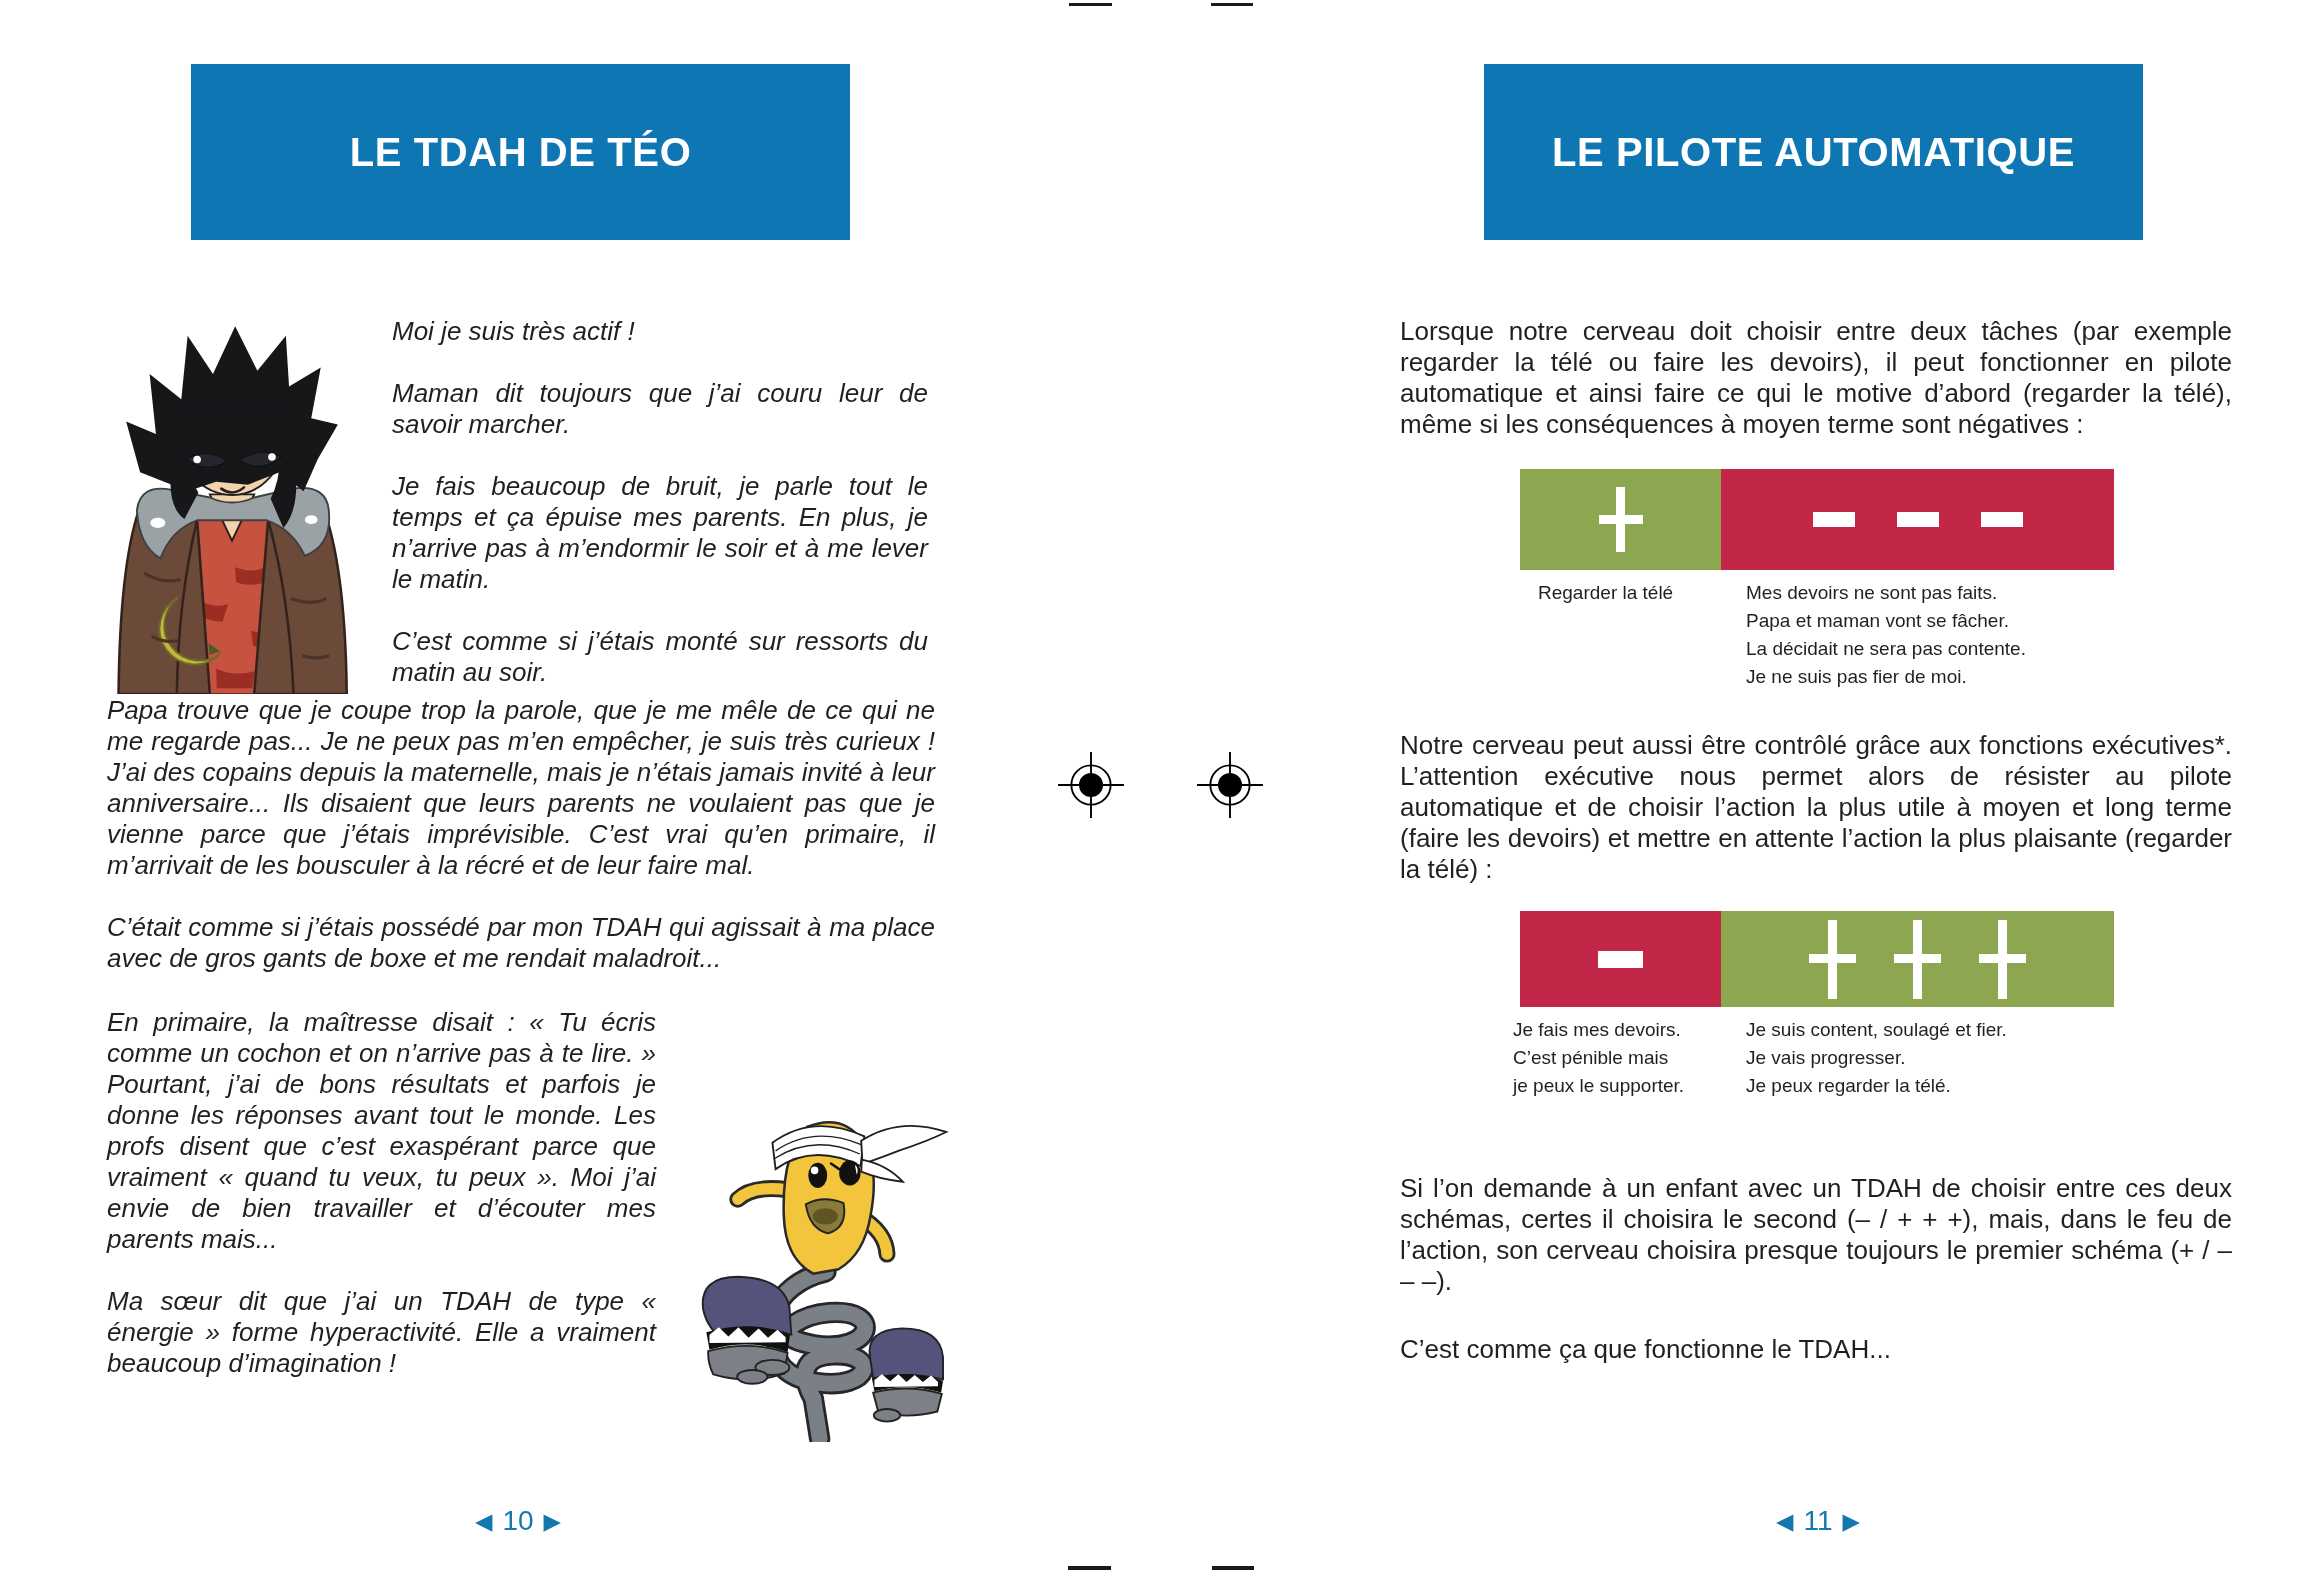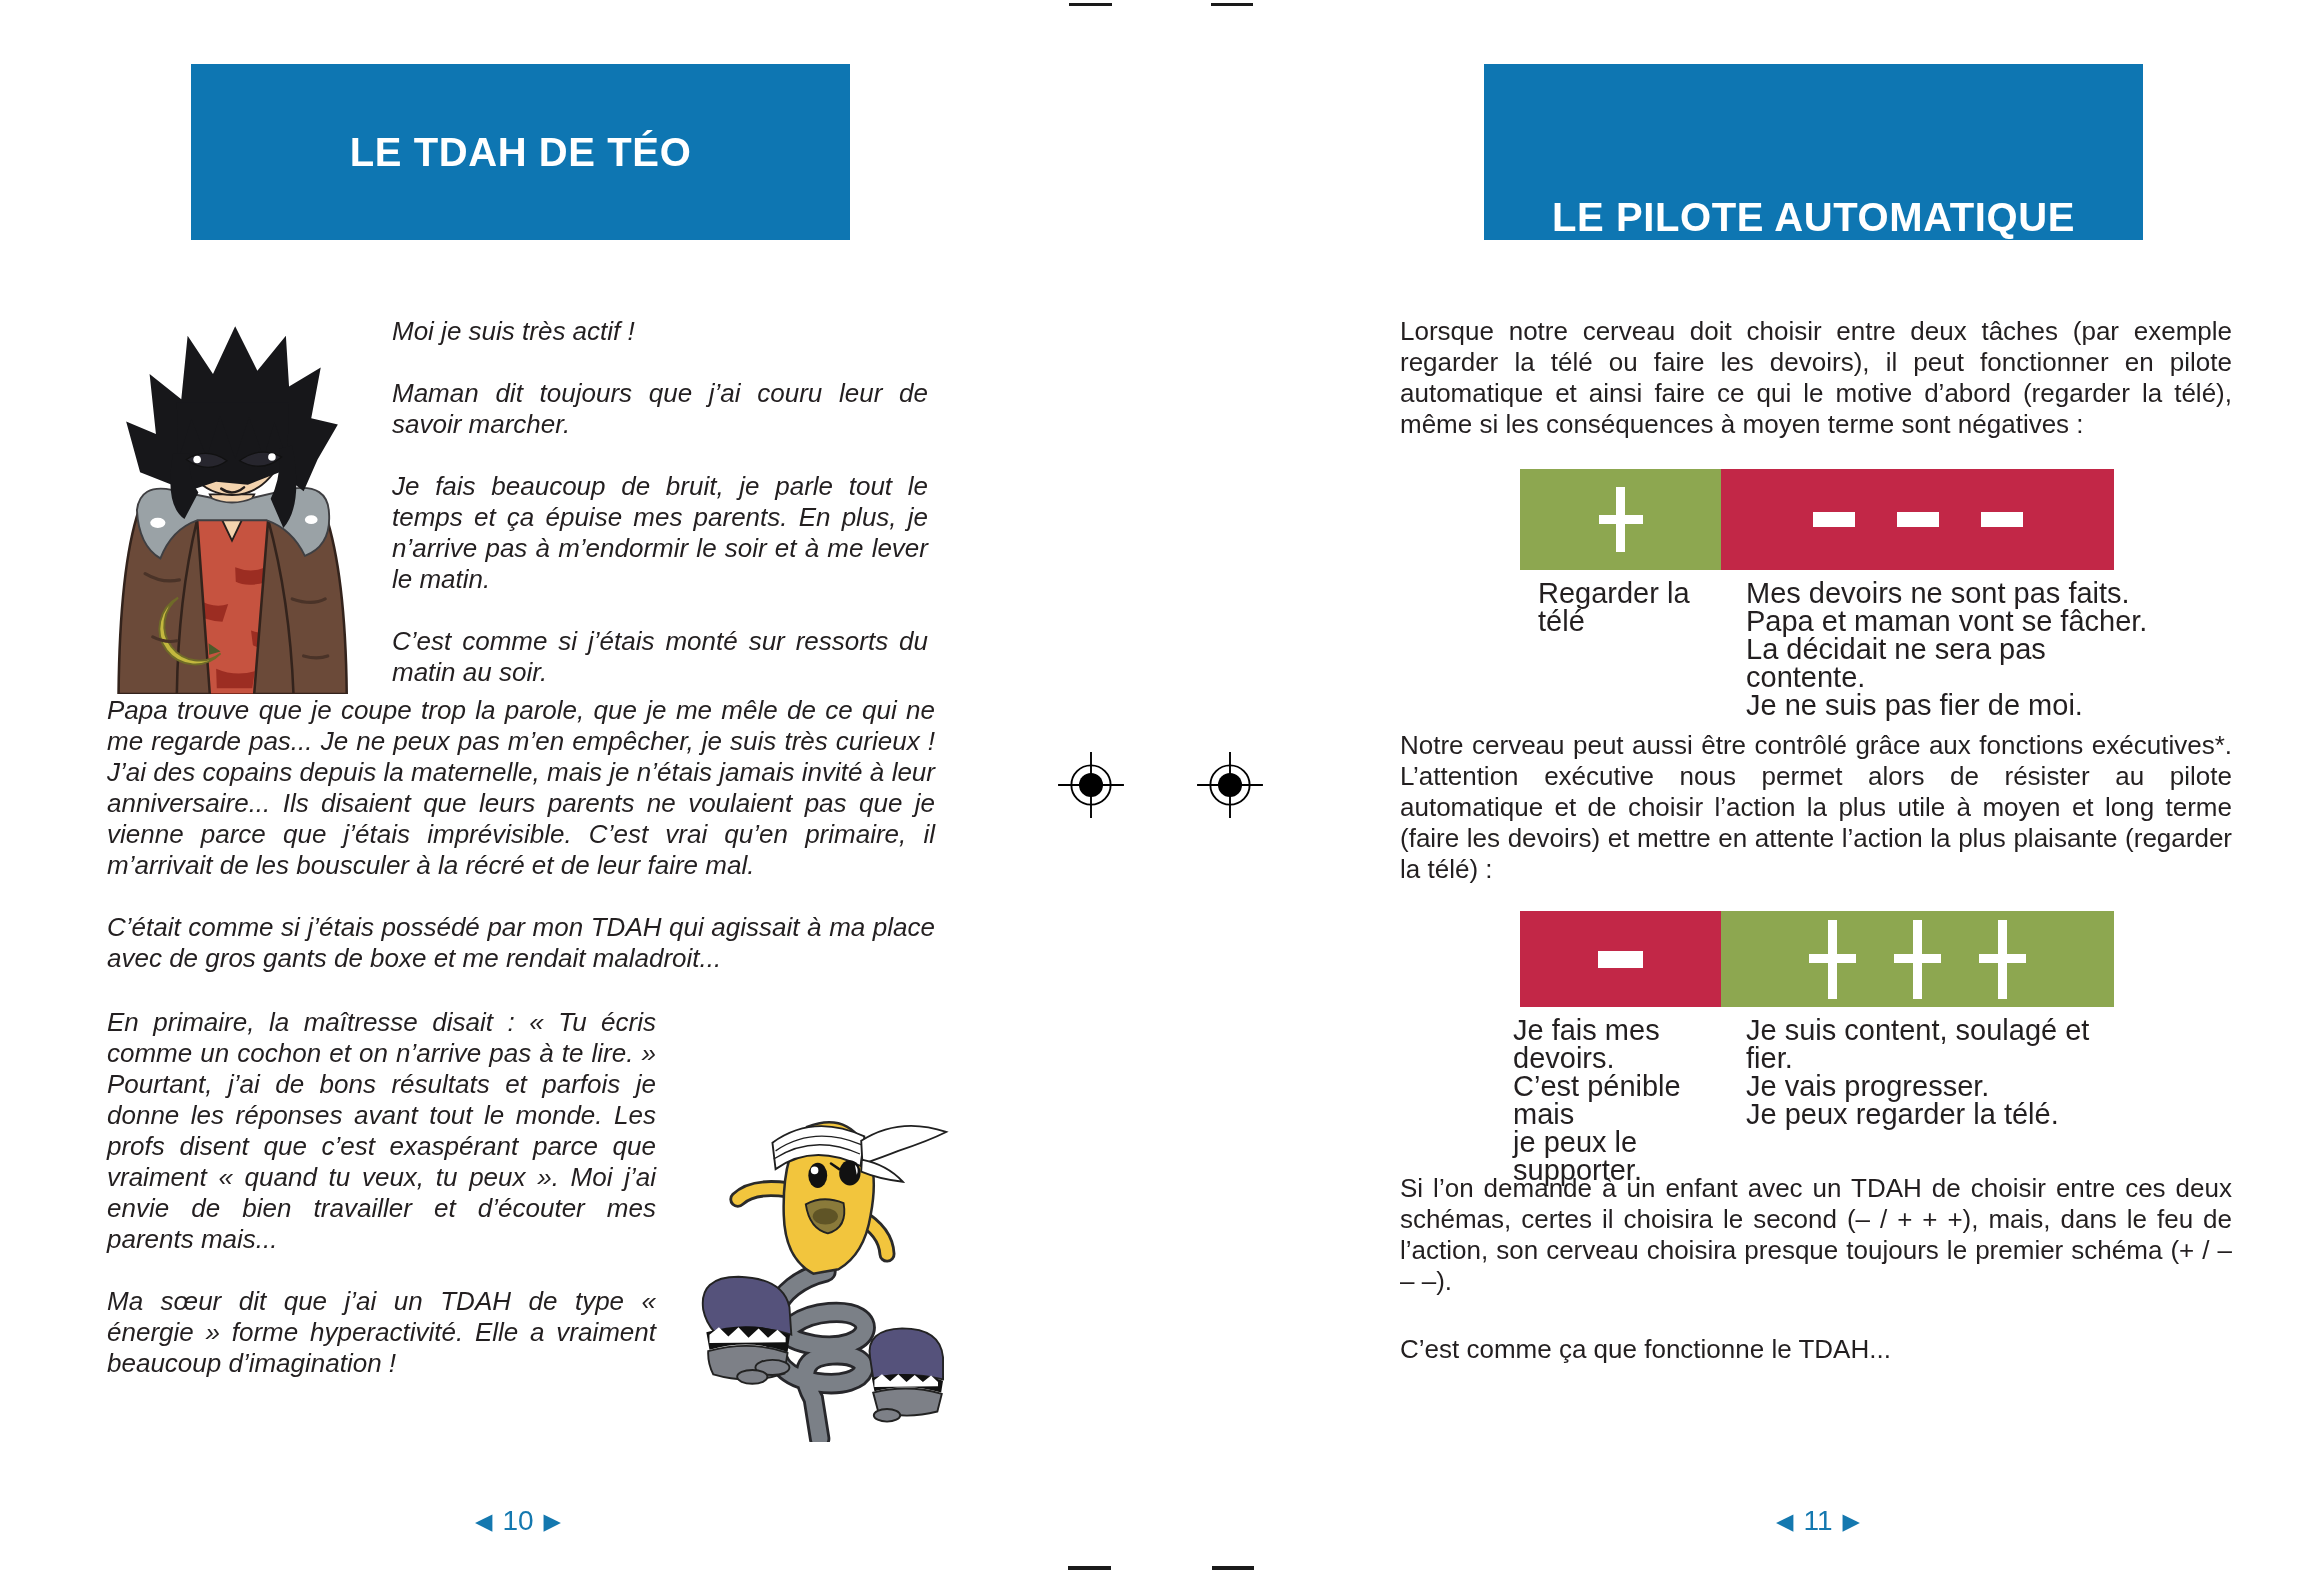--- a/index.html
+++ b/index.html
@@ -22,21 +22,21 @@
   .diag{position:absolute;left:1520px;width:595px;display:flex;}
   .cell{display:flex;align-items:center;justify-content:center;gap:42px;}
   .c-green{background:var(--box_green,#8da750);}
   .c-red{background:var(--box_red,#c22747);}
   .plus{position:relative;width:44px;height:65px;}
   .plus::before{content:"";position:absolute;left:50%;top:0;width:9.4px;height:100%;margin-left:-5px;background:#fff;}
   .plus::after{content:"";position:absolute;top:50%;left:0;width:100%;height:9.4px;margin-top:-5px;background:#fff;}
   .plus.big{width:47px;height:79px;}
   .minus{width:42px;height:15.7px;background:#fff;}
   .minus.big{width:45px;height:17px;}
-  .cap{position:absolute;font-size:29px;line-height:28px;text-align:left;}
+  .cap{position:absolute;font-size:19px;line-height:28px;text-align:left;}
   .cap div{min-height:28px;}
 
   
   .nav{position:absolute;display:flex;align-items:center;gap:10px;transform:translateX(-50%);}
   .tri{font-family:"DejaVu Sans",sans-serif;font-size:22.7px;color:var(--nav_blue,#1478af);cursor:pointer;}
   .pnum{font-size:28px;font-weight:normal;color:var(--nav_blue,#1478af);}
 
   
   .trim{position:absolute;height:3.8px;background:#1a1a1a;}
 </style>
@@ -165,21 +165,21 @@
 
   <div class="nav" style="left:518px;top:1505px;">
     <span class="tri">◀</span>
     <span class="pnum">10</span>
     <span class="tri">▶</span>
   </div>
 </div>
 
 <div>
 
-  <div class="banner" style="left:1484px;align-items:flex-end;">
+  <div class="banner" style="left:1484px;">
     <h1>LE PILOTE AUTOMATIQUE</h1>
   </div>
 
   <div class="abs txt" style="left:1400px;top:316px;width:832px;">Lorsque notre cerveau doit choisir entre deux tâches (par exemple regarder la télé ou faire les devoirs), il peut fonctionner en pilote automatique et ainsi faire ce qui le motive d’abord (regarder la télé), même si les conséquences à moyen terme sont négatives :</div>
 
   <div class="diag" style="top:469px;height:101px;">
     <div class="cell c-green" style="width:201px;">
       <div class="plus"></div>
     </div>
     <div class="cell c-red" style="width:393px;">

